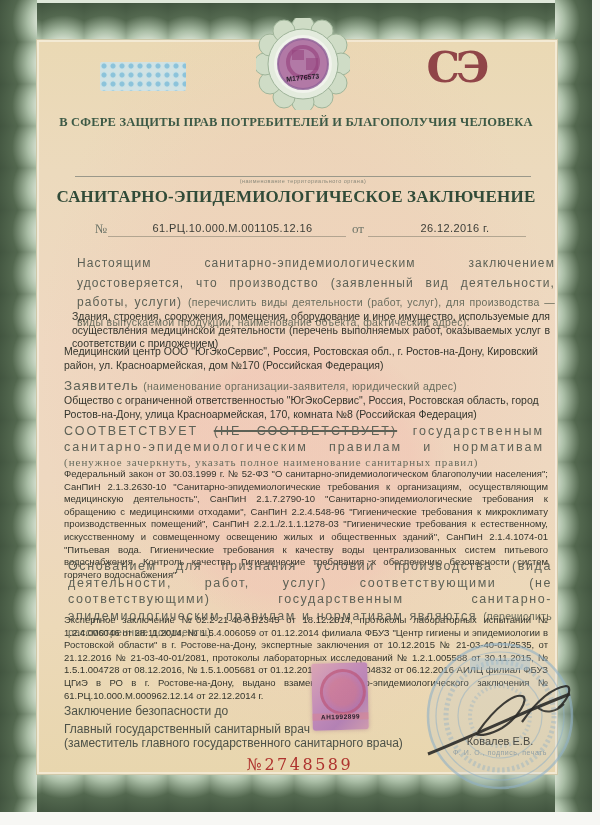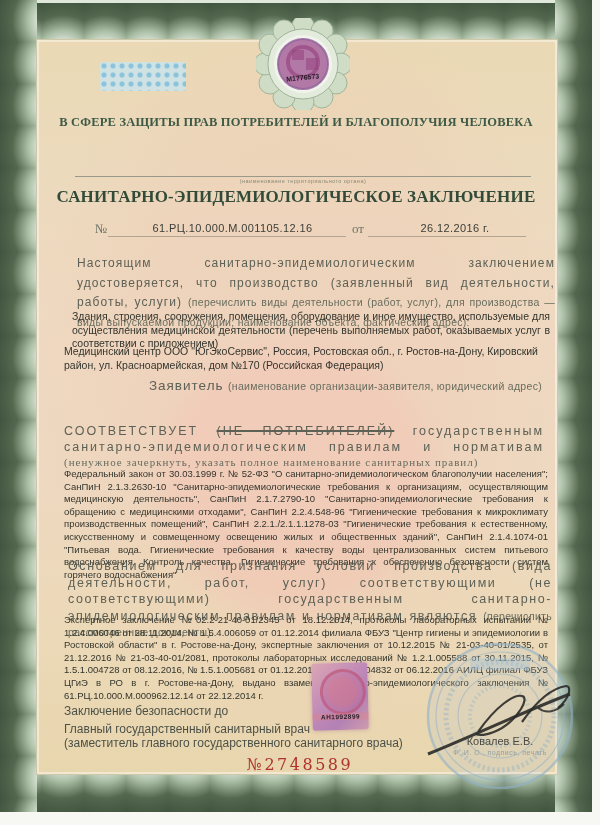--- a/index.html
+++ b/index.html
@@ -120,20 +120,21 @@
         <circle cx="47" cy="46" r="29" fill="#f1f3ec"></circle>
         <circle cx="47" cy="46" r="25" fill="#b279a6"></circle>
         <circle cx="47" cy="46" r="25" fill="none" stroke="#8d5f96" stroke-width="2" opacity=".8"></circle>
         <circle cx="47" cy="44" r="15" fill="none" stroke="#96447e" stroke-width="4" opacity=".65"></circle>
         <rect x="36" y="32" width="12" height="10" fill="#96447e" opacity=".6"></rect>
         <rect x="50" y="40" width="12" height="12" fill="#96447e" opacity=".55"></rect>
         <text x="47" y="62" text-anchor="middle" font-size="7" font-weight="bold" fill="#241c28" transform="rotate(-6 47 62)" id="rosette-number-text">М1776573</text>
       </svg>
     </div>
 
+    <div class="abs se-logo">СЭ</div>
 
     <div class="abs hdr2 serif center">В СФЕРЕ ЗАЩИТЫ ПРАВ ПОТРЕБИТЕЛЕЙ И БЛАГОПОЛУЧИЯ  ЧЕЛОВЕКА</div>
     <div class="abs rule"></div>
     <div class="abs rule-cap center">(наименование территориального органа)</div>
 
     <div class="abs title serif center">САНИТАРНО-ЭПИДЕМИОЛОГИЧЕСКОЕ ЗАКЛЮЧЕНИЕ</div>
 
     <div class="abs numrow-label serif" style="left:95px;top:221px;">№</div>
     <div class="abs numrow-val center" style="left:120px;top:222px;width:225px;">61.РЦ.10.000.М.001105.12.16</div>
     <div class="abs numrow-label serif" style="left:352px;top:221px;">от</div>
@@ -143,28 +144,29 @@
 
     <p class="abs p-just form-text" style="left:64px;top:240px;width:478px;margin:13px;">
       <span class="intro-main">Настоящим санитарно-эпидемиологическим заключением удостоверяется, что производство (заявленный вид деятельности, работы, услуги)</span>
       <span class="intro-note">(перечислить виды деятельности (работ, услуг), для производства — виды выпускаемой продукции; наименование объекта, фактический адрес):</span>
     </p>
 
     <p class="abs p-just typed typed-block" style="left:64px;top:302px;width:478px;margin:8px;">Здания, строения, сооружения, помещения, оборудование и иное имущество, используемые для осуществления медицинской деятельности (перечень выполняемых работ, оказываемых услуг в соответствии с приложением)</p>
 
     <p class="abs typed typed-block" style="left:64px;top:345px;width:478px;margin:0;">Медицинский центр ООО "ЮгЭкоСервис", Россия, Ростовская обл., г. Ростов-на-Дону, Кировский район, ул. Красноармейская, дом №170 (Российская Федерация)</p>
 
-    <p class="abs form-text" style="left:64px;top:376px;width:478px;margin:0;text-align:right;">
+    <p class="abs form-text" style="left:64px;top:376px;width:478px;margin:0;">
       <span class="applicant-label">Заявитель</span>
       <span class="small-note">(наименование организации-заявителя, юридический адрес)</span>
     </p>
+    <p class="abs typed typed-block" style="left:64px;top:394px;width:478px;margin:0;">Общество с ограниченной ответственностью "ЮгЭкоСервис", Россия, Ростовская область, город Ростов-на-Дону, улица Красноармейская, 170, комната №8 (Российская Федерация)</p>
 
     <p class="abs p-just form-text conform" style="left:64px;top:424px;width:480px;margin:0;">
       <span>СООТВЕТСТВУЕТ</span>
-      <span class="strike">(НЕ ПОТРЕБИТЕЛЕЙ)</span>
+      <span class="strike">(НЕ СООТВЕТСТВУЕТ)</span>
       <span>государственным санитарно-эпидемиологическим правилам и нормативам</span>
       <span class="note">(ненужное зачеркнуть, указать полное наименование санитарных правил)</span>
     </p>
 
     <p class="abs p-just typed norms" style="left:64px;top:468px;width:484px;margin:0;">Федеральный закон от 30.03.1999 г. № 52-ФЗ "О санитарно-эпидемиологическом благополучии населения"; СанПиН 2.1.3.2630-10 "Санитарно-эпидемиологические требования к организациям, осуществляющим медицинскую деятельность", СанПиН 2.1.7.2790-10 "Санитарно-эпидемиологические требования к обращению с медицинскими отходами", СанПиН 2.2.4.548-96 "Гигиенические требования к микроклимату производственных помещений", СанПиН 2.2.1./2.1.1.1278-03 "Гигиенические требования к естественному, искусственному и совмещенному освещению жилых и общественных зданий", СанПиН 2.1.4.1074-01 "Питьевая вода. Гигиенические требования к качеству воды централизованных систем питьевого водоснабжения. Контроль качества. Гигиенические требования к обеспечению безопасности систем горячего водоснабжения"</p>
 
     <p class="abs p-just form-text basis" style="left:64px;top:554px;width:484px;margin:4px;">
       <span>Основанием для признания условий производства (вида деятельности, работ, услуг) соответствующими (не соответствующими) государственным санитарно-эпидемиологическим правилам и нормативам являются</span>
       <span class="note">(перечислить рассмотренные документы):</span>
     </p>

